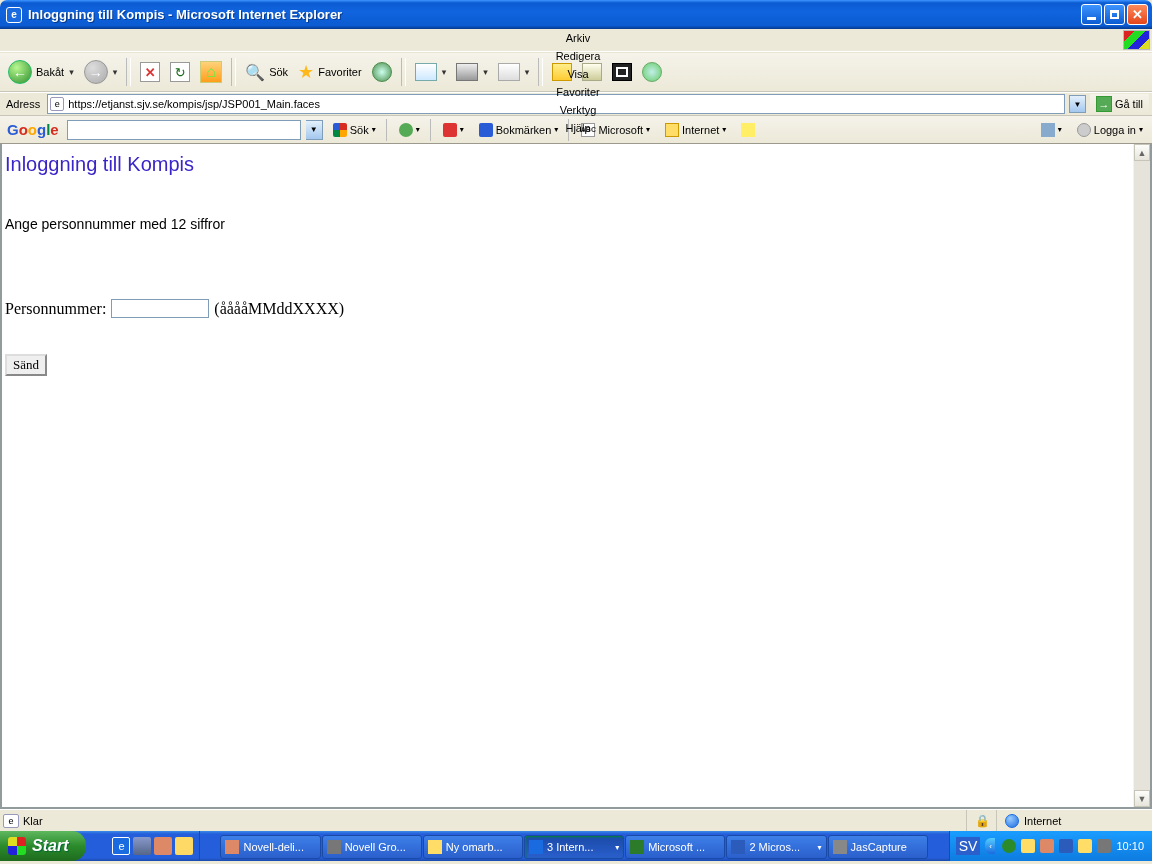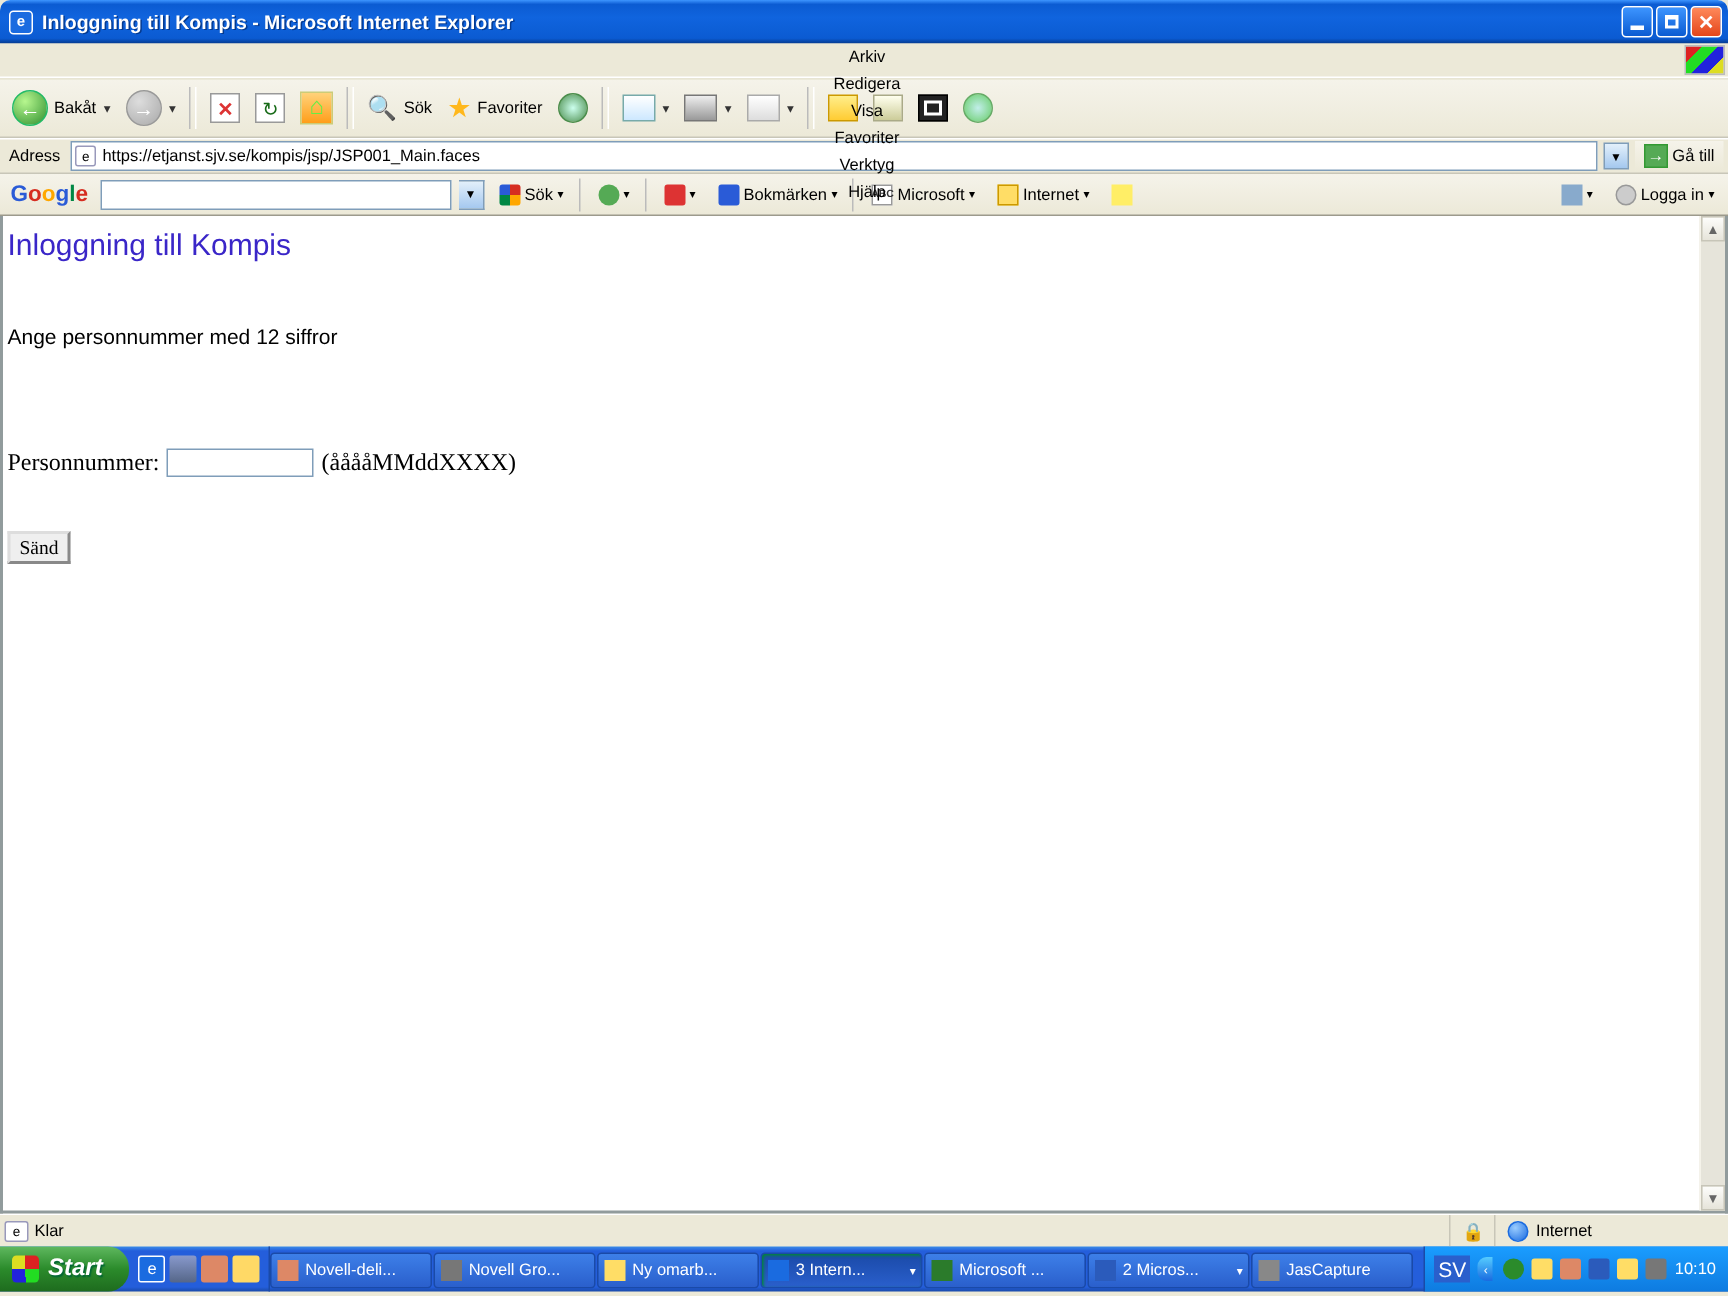--- a/index.html
+++ b/index.html
@@ -222,21 +222,21 @@
   .statusbar .stext{flex:1;}
   .statusbar .pane{border-left:1px solid #c8c6b8;height:100%;display:flex;align-items:center;padding:0 8px;gap:5px;}
   .statusbar .lock{color:#caa63e;font-size:12px;}
   .statusbar .globe{width:14px;height:14px;border-radius:50%;background:radial-gradient(circle at 35% 30%,#9cf,#1a6be0);border:1px solid #1a6be0;}
 
   
   .taskbar{
     height:30px;
     background:linear-gradient(to bottom,#3a8be8 0%,#245edb 10%,#245edb 90%,#1a4aa8 100%);
     display:flex;align-items:center;
-    color:#fff;font-size:11px;
+    color:#fff;font-size:11px;gap:20px;
   }
   .startbtn{
     height:30px;
     background:linear-gradient(to bottom,#5fb85f 0%,#2b8b2b 50%,#1e6b1e 100%);
     border-radius:0 14px 14px 0;
     display:flex;align-items:center;gap:6px;
     padding:0 18px 0 8px;
     font-style:italic;font-weight:bold;font-size:16px;
     text-shadow:1px 1px 1px #063;
     cursor:default;

